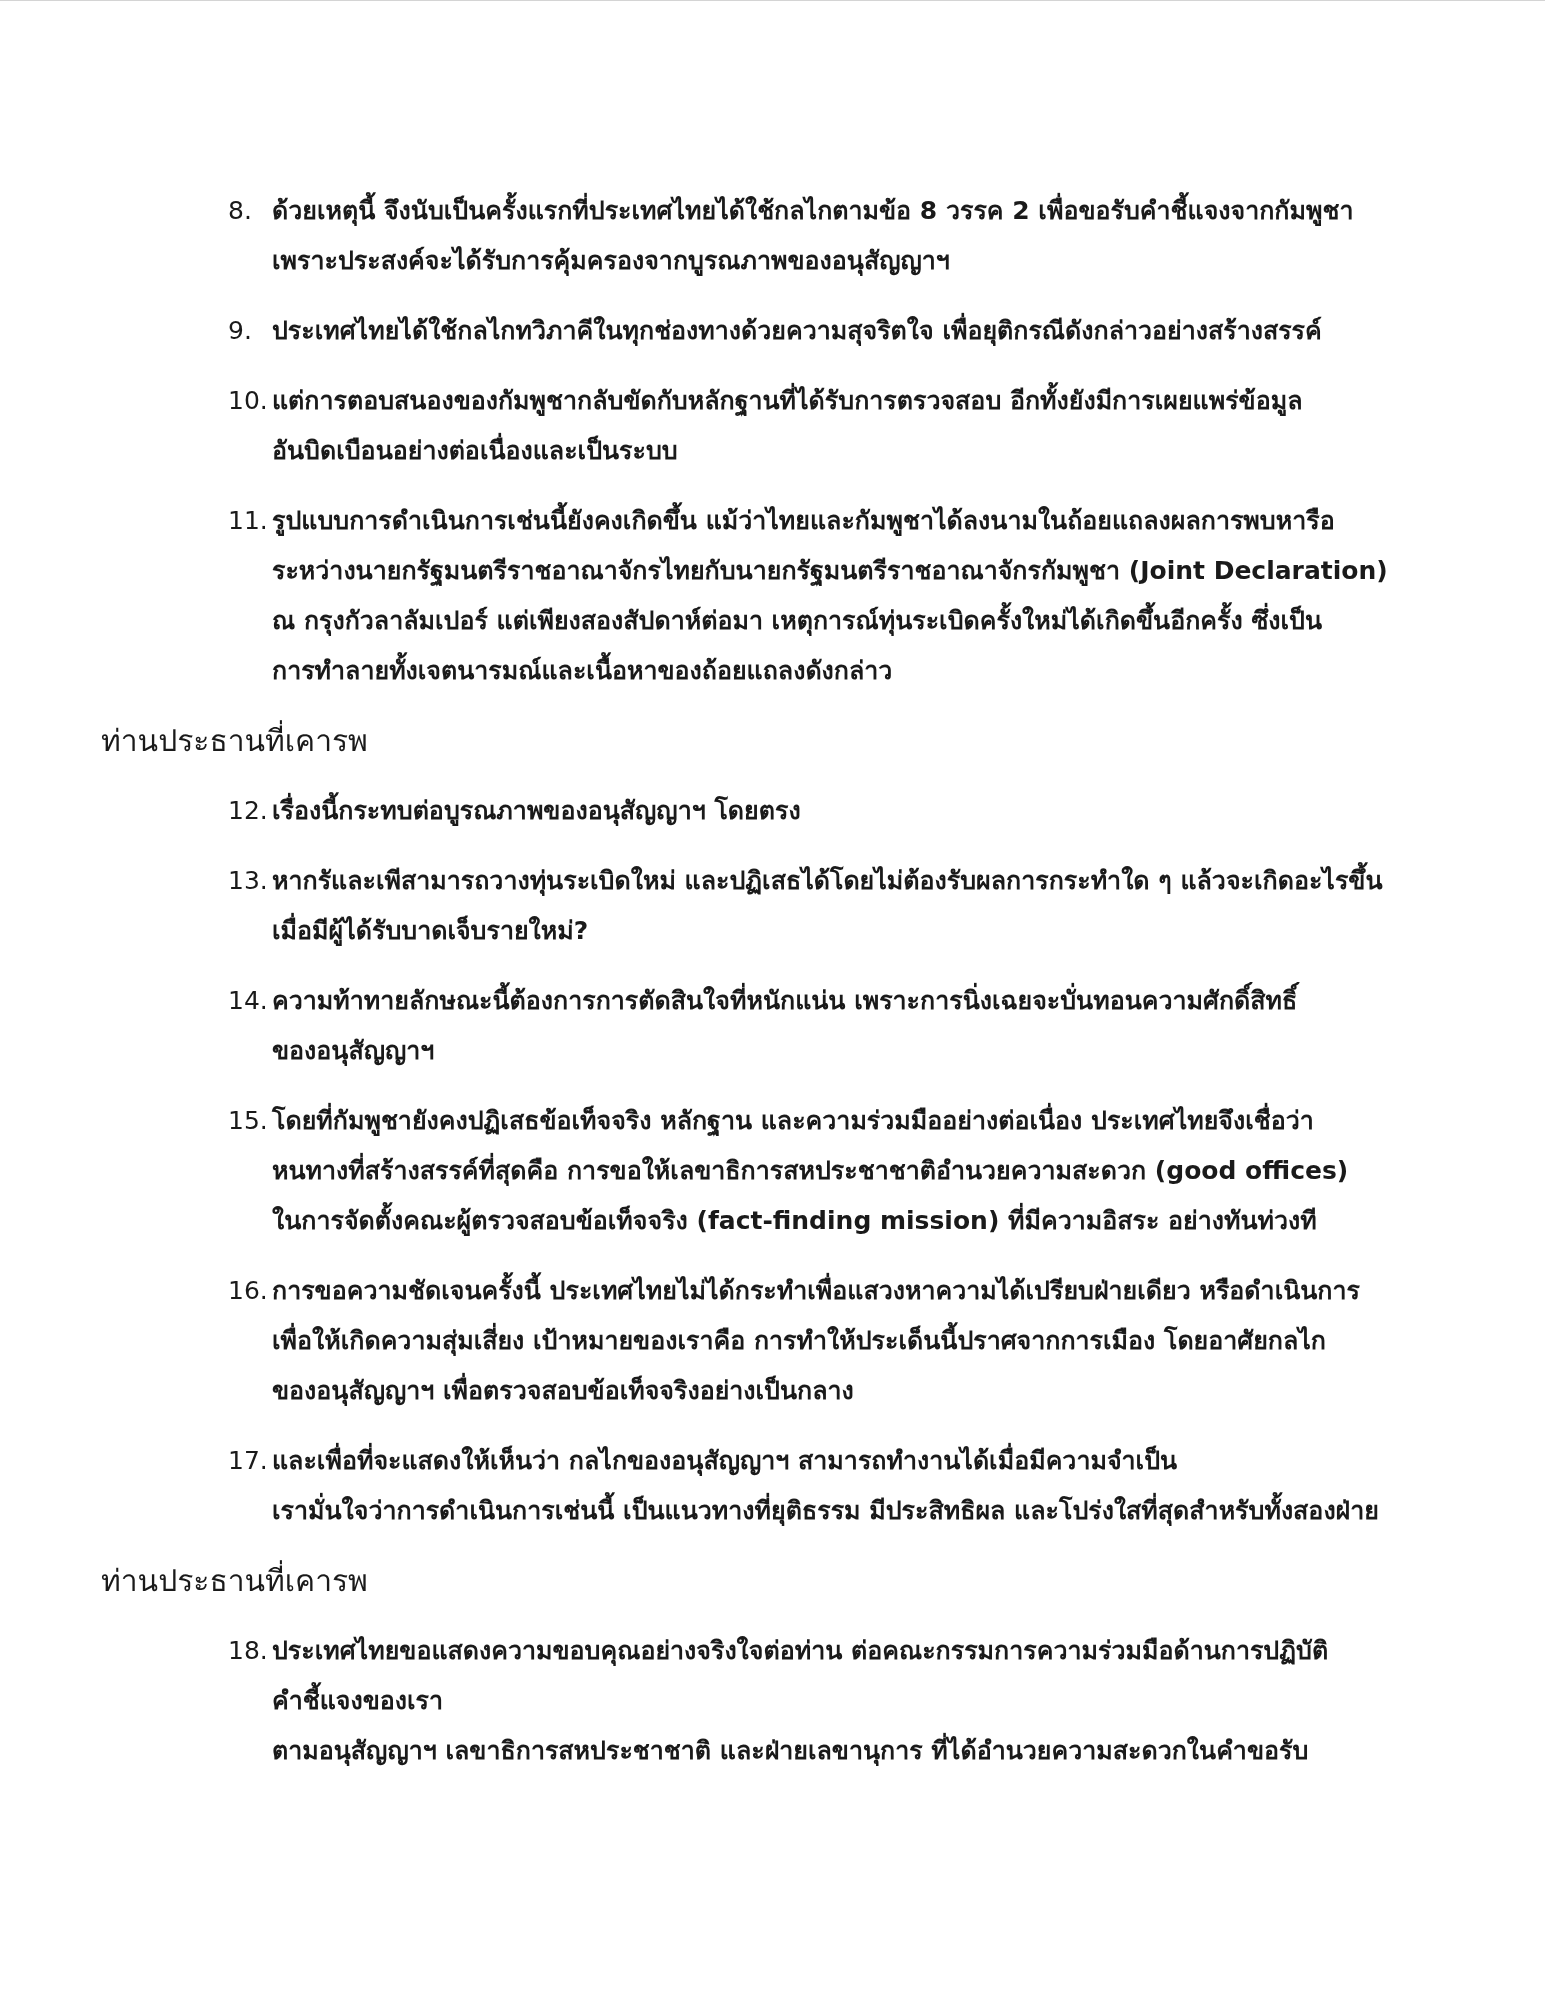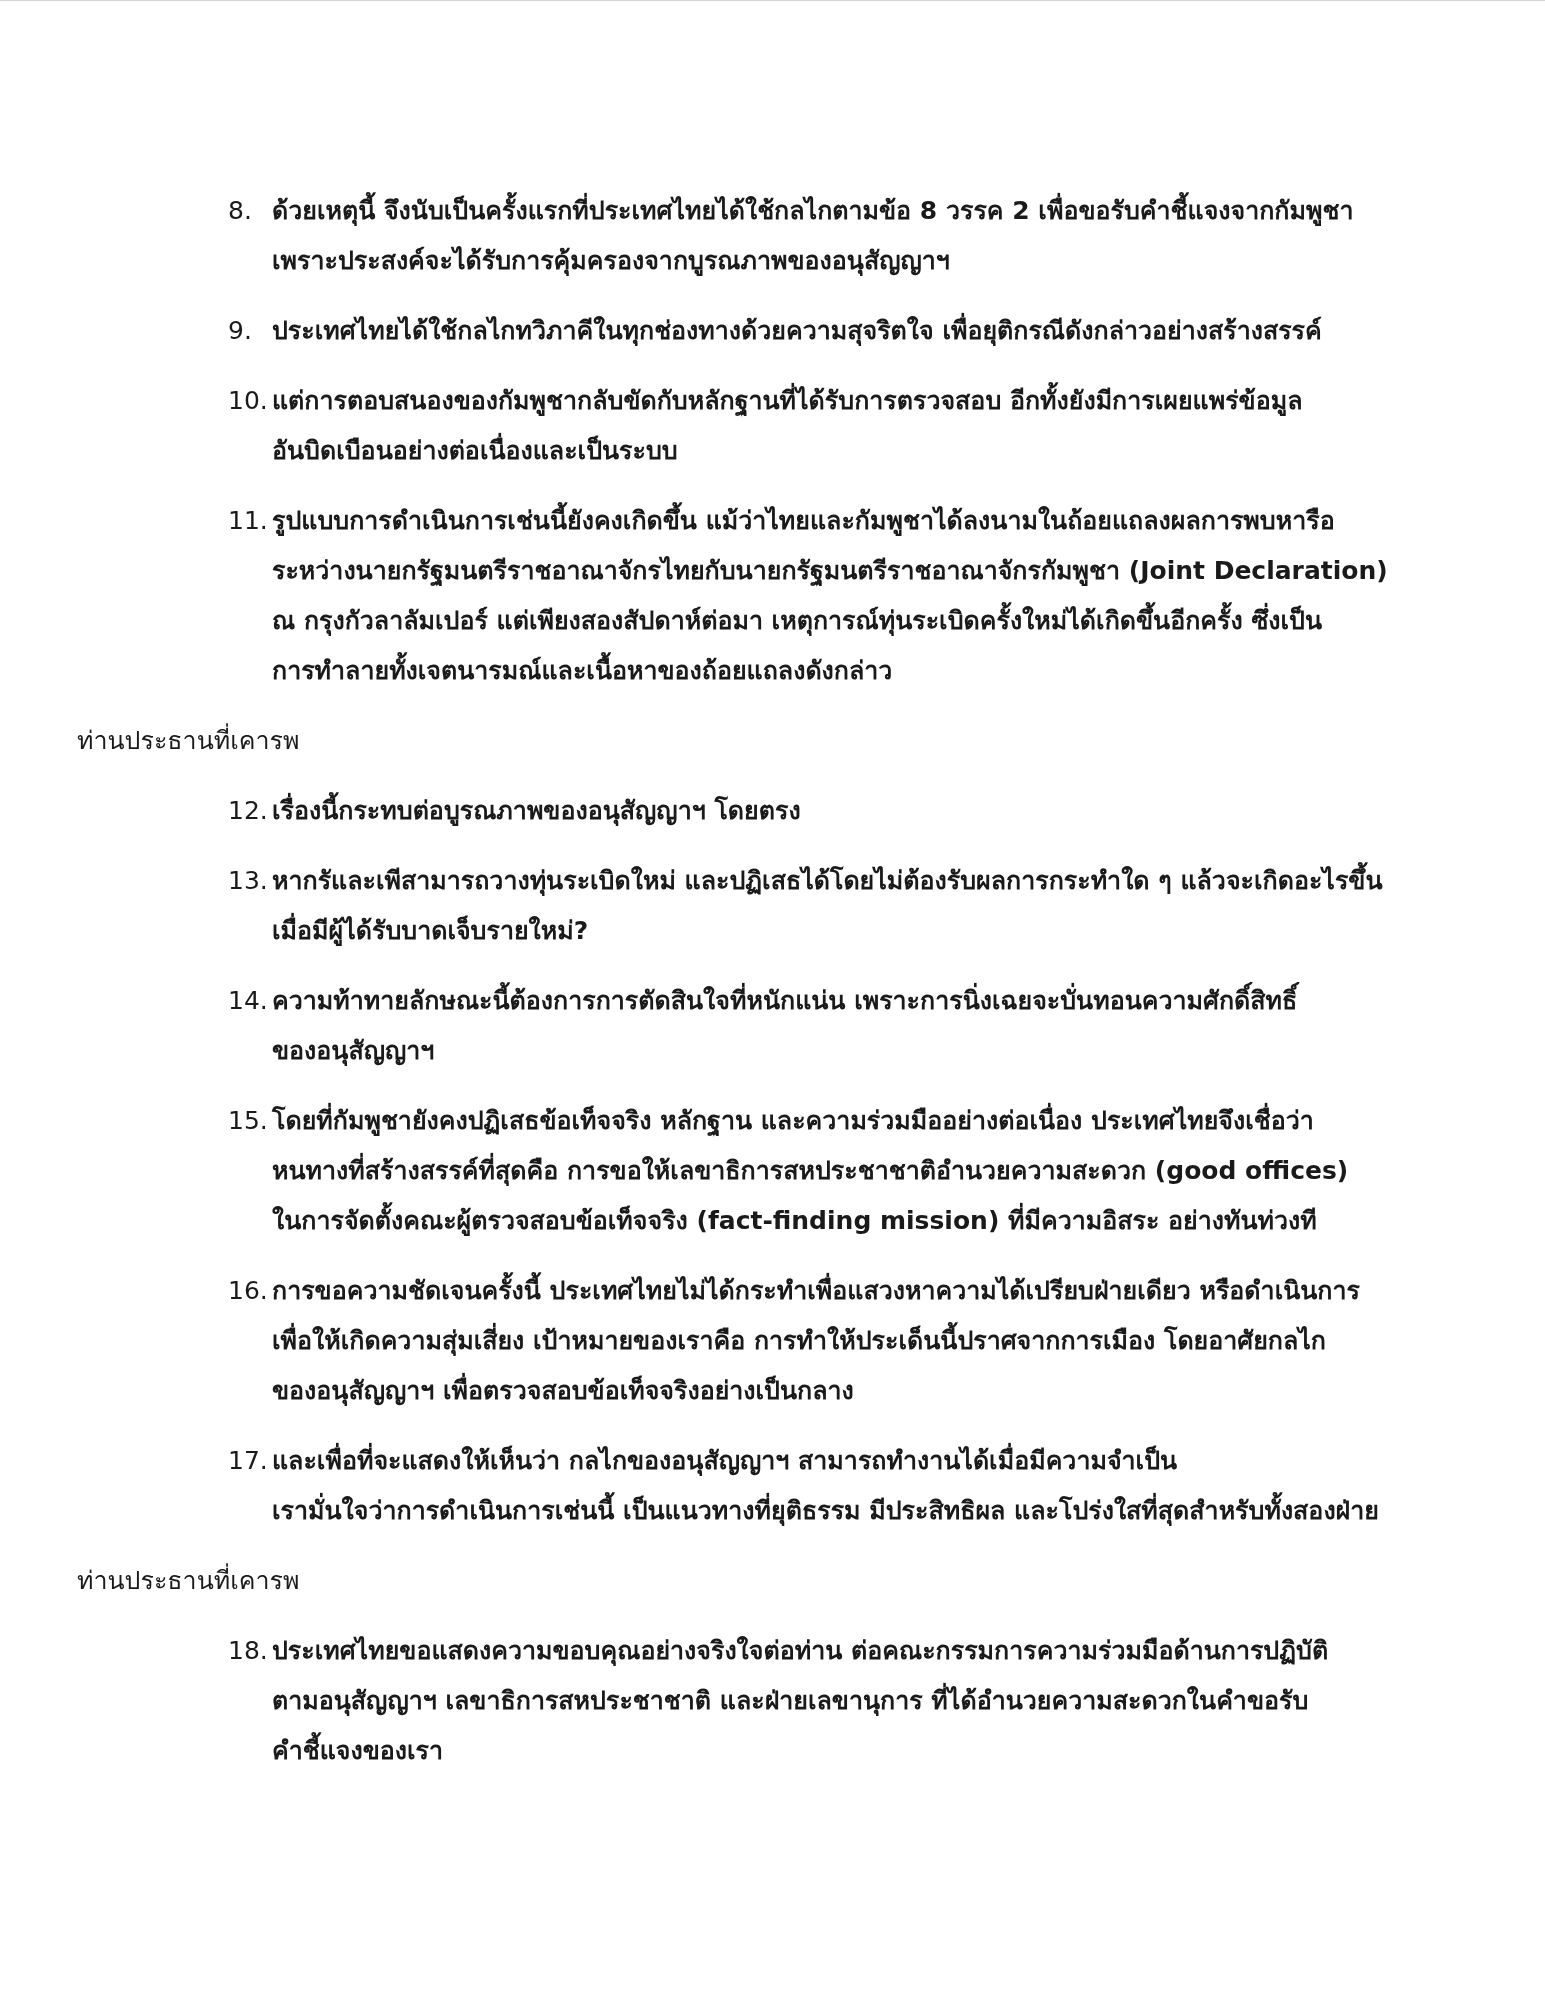--- a/index.html
+++ b/index.html
@@ -42,22 +42,22 @@
       left: 228px;
       top: 0;
       width: 44px;
     }
     .item .line {
       display: block;
       white-space: nowrap;
       font-weight: bold;
     }
     .heading {
-      padding-left: 77px;
-      font-size: 25px;
+      padding-left: 101px;
+      font-size: 30px;
       line-height: 50px;
       margin-bottom: 20px;
       white-space: nowrap;
     }
   </style>
 </head>
 <body>
 
 <div class="top-rule"></div>
 
@@ -125,17 +125,17 @@
     <span class="num">17.</span>
     <span class="line">และเพื่อที่จะแสดงให้เห็นว่า กลไกของอนุสัญญาฯ สามารถทำงานได้เมื่อมีความจำเป็น</span>
     <span class="line">เรามั่นใจว่าการดำเนินการเช่นนี้ เป็นแนวทางที่ยุติธรรม มีประสิทธิผล และโปร่งใสที่สุดสำหรับทั้งสองฝ่าย</span>
   </div>
 
   <div class="heading">ท่านประธานที่เคารพ</div>
 
   <div class="item">
     <span class="num">18.</span>
     <span class="line">ประเทศไทยขอแสดงความขอบคุณอย่างจริงใจต่อท่าน ต่อคณะกรรมการความร่วมมือด้านการปฏิบัติ</span>
+    <span class="line">คำชี้แจงของเรา</span>
     <span class="line">ตามอนุสัญญาฯ เลขาธิการสหประชาชาติ และฝ่ายเลขานุการ ที่ได้อำนวยความสะดวกในคำขอรับ</span>
-    <span class="line">คำชี้แจงของเรา</span>
   </div>
 
 </div>
 
 </body></html>

